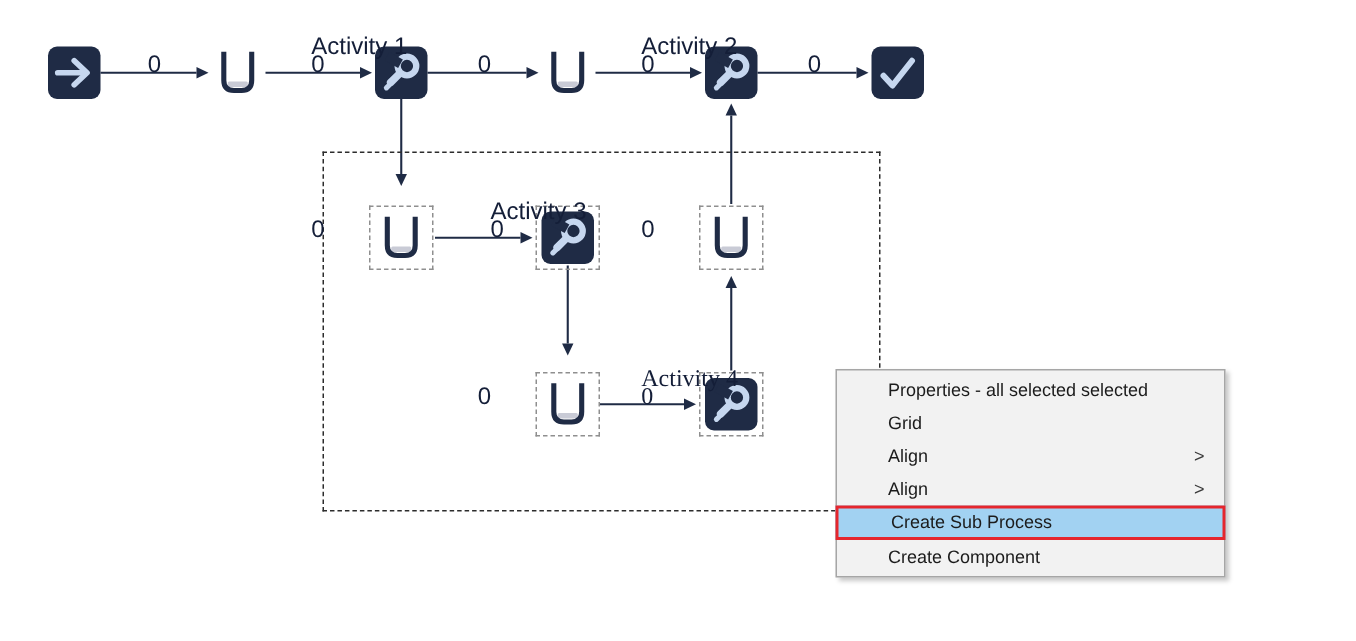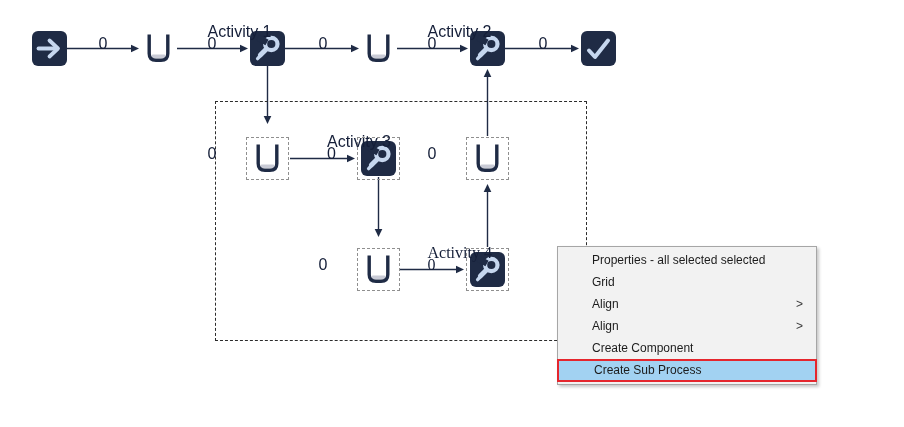--- a/index.html
+++ b/index.html
@@ -248,16 +248,16 @@
       <div class="node-label" style="left: 427.5px; top: 227px; font-family: Liberation Serif, serif;">
         <div>Activity 4</div>
         <div>0</div>
       </div>
     </div>
   <div id="context-menu" style="left: 557px; top: 246px; width: 260px;">
       <div class="menu-item"><span>Properties - all selected selected</span></div>
       <div class="menu-item"><span>Grid</span></div>
       <div class="menu-item"><span>Align</span><span class="chevron">&gt;</span></div>
       <div class="menu-item"><span>Align</span><span class="chevron">&gt;</span></div>
+      <div class="menu-item highlighted" style="background: rgb(162, 210, 242); border: 2px solid rgb(229, 38, 45);"><span>Create Sub Process</span></div>
       <div class="menu-item"><span>Create Component</span></div>
-      <div class="menu-item highlighted" style="background: rgb(162, 210, 242); border: 2px solid rgb(229, 38, 45);"><span>Create Sub Process</span></div>
     </div>
 </div>
 
 </body></html>

